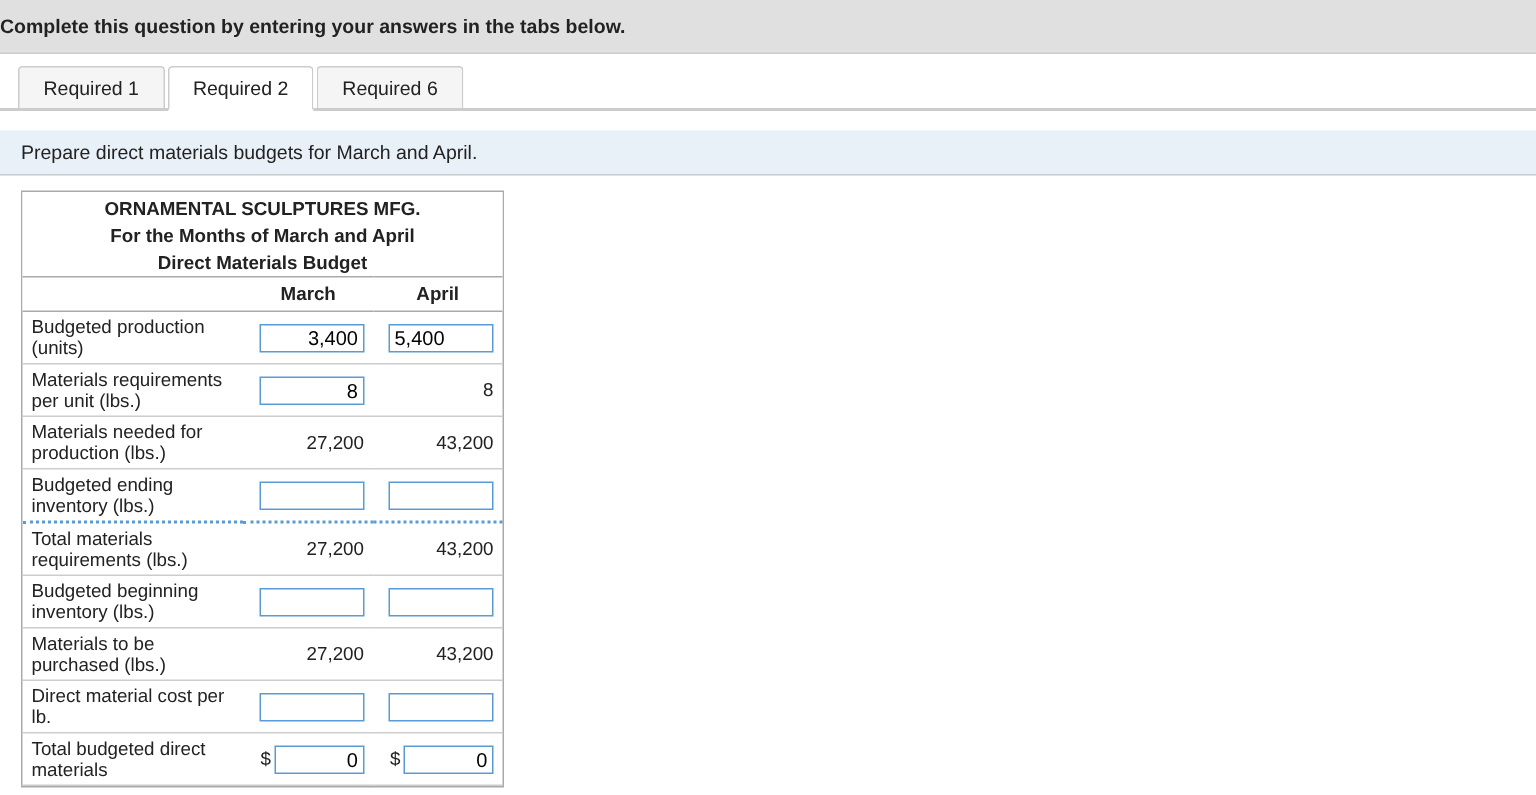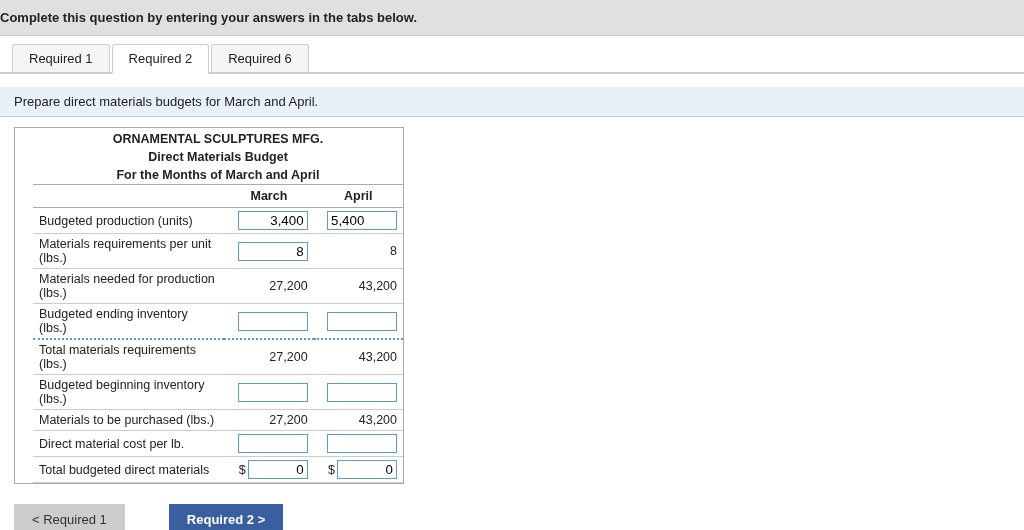--- a/index.html
+++ b/index.html
@@ -59,23 +59,22 @@
       margin-top: 13px;
     }
 
     
     .main-content {
       padding: 10px 14px;
     }
 
     
     .budget-table-container {
-      width: 390px;
+      width: 322px;
       border: 1px solid #aaa;
-      padding-left: 18px;
     }
 
     .budget-table {
       width: 100%;
       border-collapse: collapse;
       font-size: 12.5px;
     }
 
     .budget-table thead tr.header-title td {
       text-align: center;
@@ -197,26 +196,26 @@
     <div class="budget-table-container">
       <table class="budget-table">
         <thead>
           <tr class="header-title">
             <td colspan="3">
               <span>ORNAMENTAL SCULPTURES MFG.</span>
             </td>
           </tr>
           <tr class="header-subtitle">
             <td colspan="3">
-              <span>Direct Materials Budget</span>
+              <span>For the Months of March and April</span>
             </td>
           </tr>
           <tr class="header-subtitle">
             <td colspan="3">
-              <span>For the Months of March and April</span>
+              <span>Direct Materials Budget</span>
             </td>
           </tr>
           <tr class="col-headers">
             <td></td>
             <td class="col-march">March</td>
             <td class="col-april">April</td>
           </tr>
         </thead>
         <tbody id="table-body">
         <tr>

